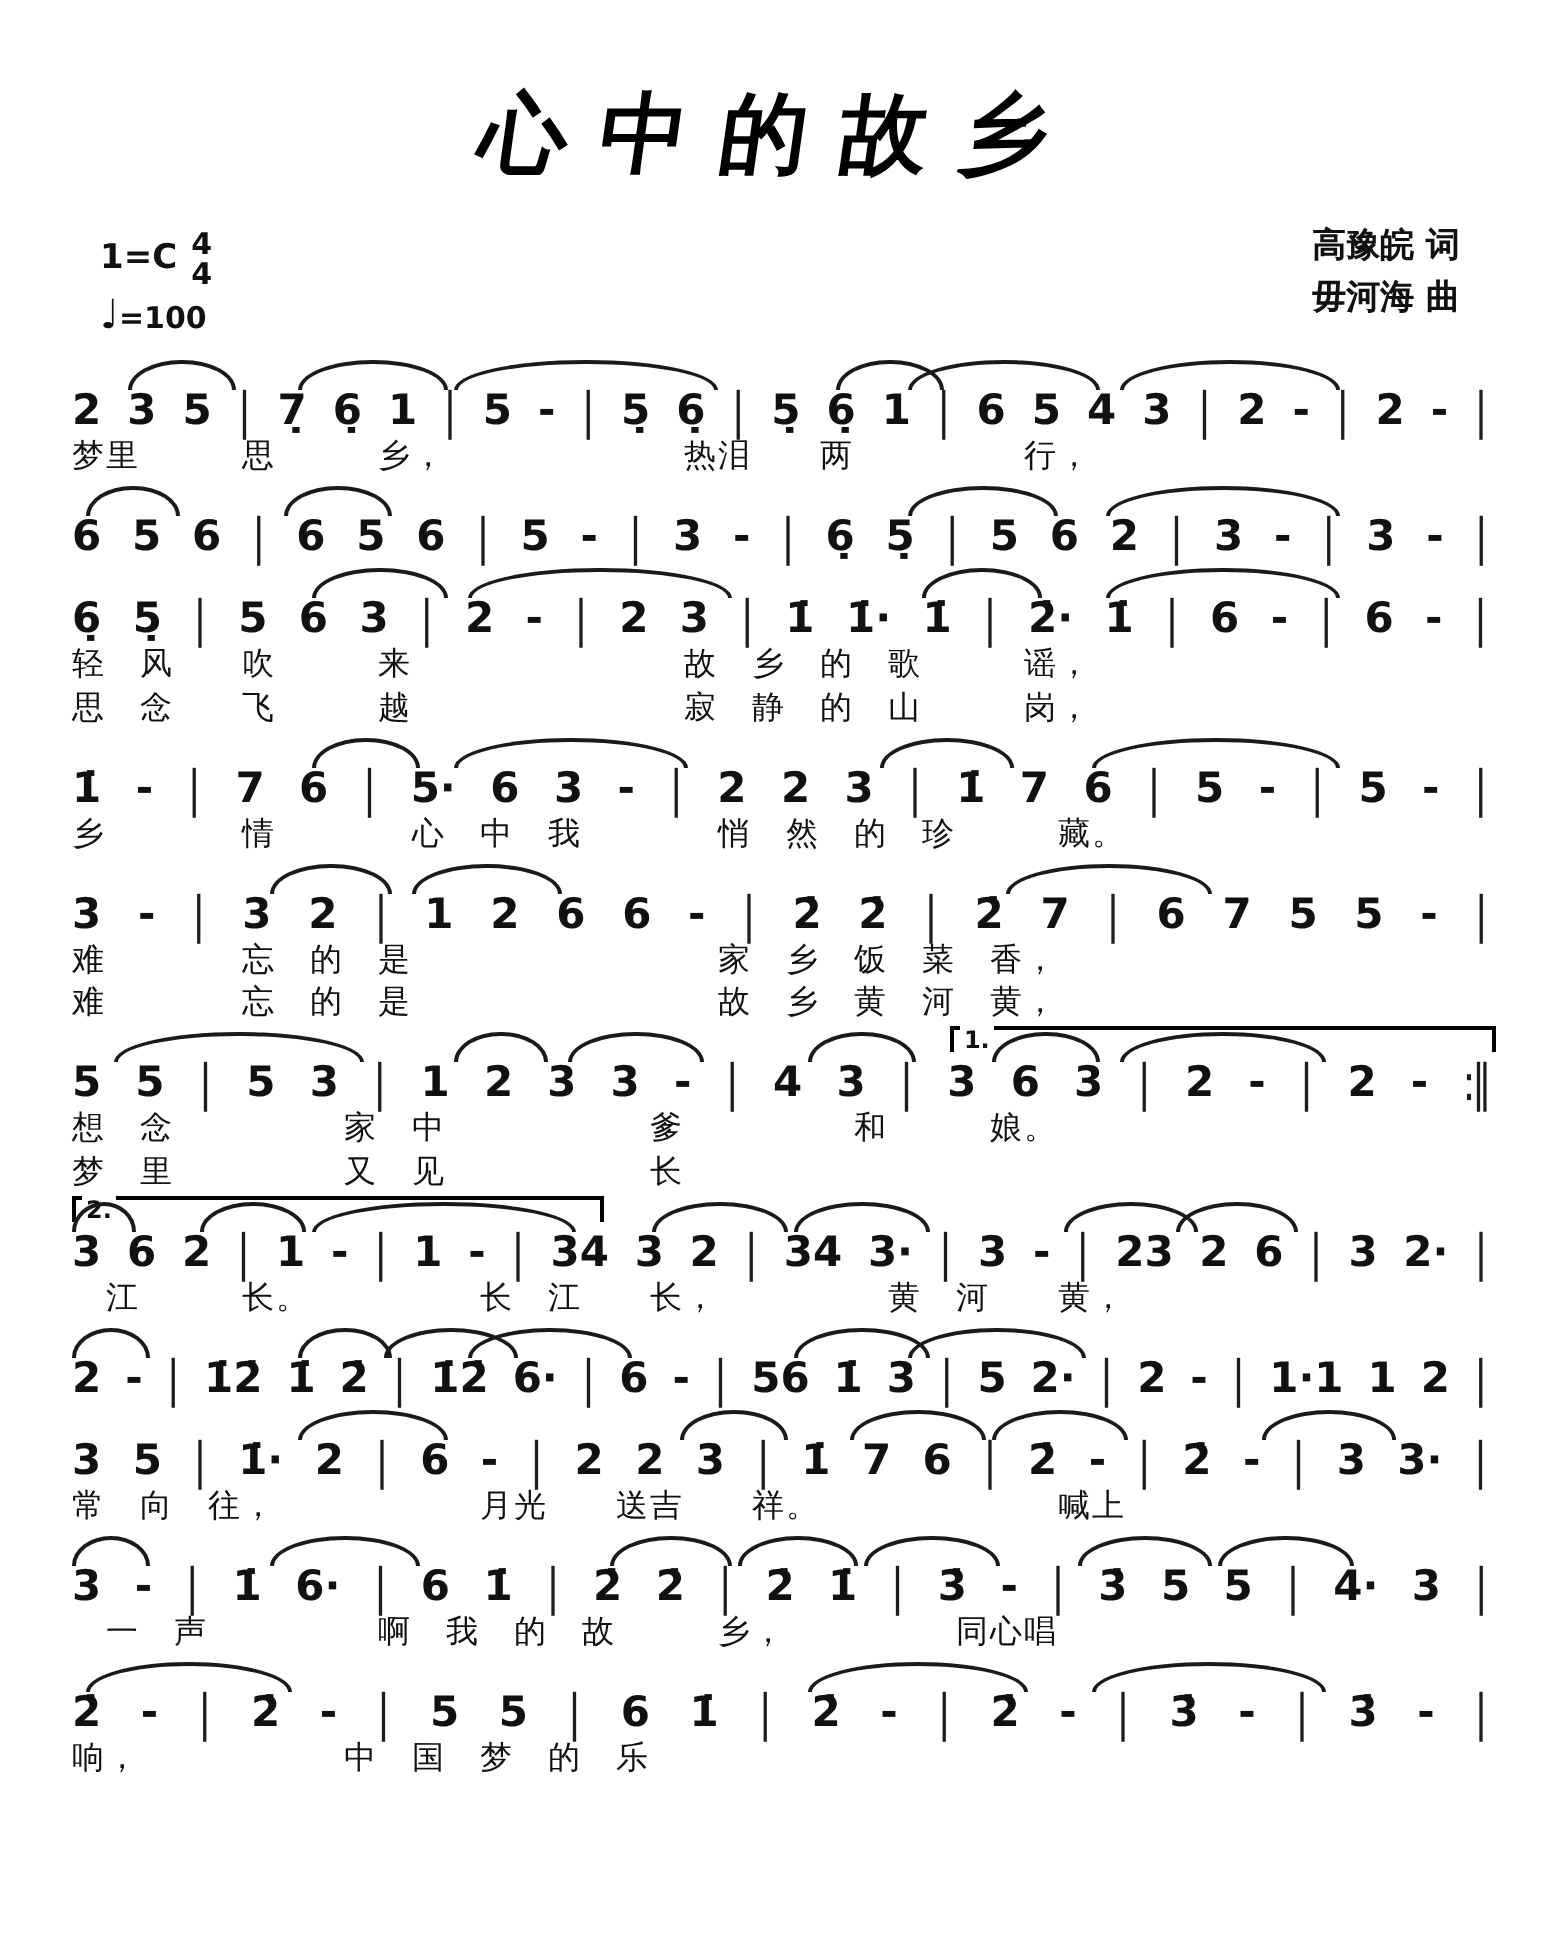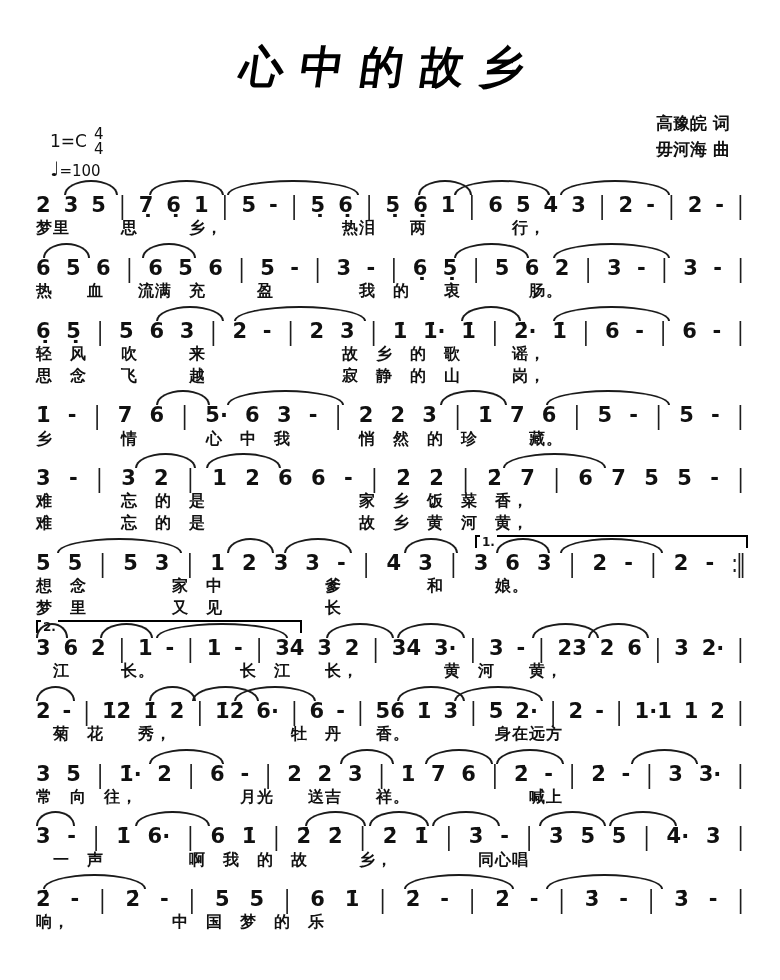--- a/index.html
+++ b/index.html
@@ -4,21 +4,21 @@
 <style>
   html,body{margin:0;padding:0;background:#ffffff;}
   body{width:780px;height:980px;overflow:hidden;font-family:"DejaVu Sans",sans-serif;color:#111;}
   .page{position:relative;width:780px;height:980px;background:#fff;}
   .title{
     text-align:center;margin-top:38px;font-size:44px;font-weight:900;
     letter-spacing:16px;transform:skewX(-8deg);
     font-family:"DejaVu Serif",serif;color:#000;
   }
   .headrow{position:relative;height:58px;margin:18px 40px 4px 40px;}
-  .keyblock{position:absolute;left:10px;top:12px;font-weight:normal;font-size:17px;line-height:1.05;}
+  .keyblock{position:absolute;left:10px;top:0;font-weight:bold;font-size:17px;line-height:1.05;}
   .keyline{display:flex;align-items:center;gap:4px;}
   .timesig{display:inline-flex;flex-direction:column;align-items:center;font-size:15px;line-height:1;margin-left:3px;}
   .timesig span{display:block;}
   .tempoline{font-size:15px;margin-top:2px;}
   .tempoline .notehead{font-size:20px;}
   .expression{position:absolute;left:130px;top:14px;font-size:19px;font-weight:bold;letter-spacing:2px;}
   .credits{position:absolute;right:10px;top:-4px;text-align:right;font-size:17px;font-weight:bold;line-height:1.5;}
   .score{margin:6px 36px 0 36px;}
   .system{position:relative;padding-top:15px;margin-bottom:3px;}
   .arcs{position:absolute;top:1px;left:0;right:0;height:13px;pointer-events:none;}
@@ -34,21 +34,21 @@
   .volta span{position:absolute;left:3px;top:-2px;font-size:12px;font-weight:bold;background:#fff;padding:0 2px;}
   .notes{
     display:flex;justify-content:space-between;align-items:baseline;
     font-weight:bold;font-size:21px;line-height:1.1;
     font-family:"DejaVu Sans",sans-serif;
   }
   .notes span{white-space:nowrap;}
   .notes .bar{font-weight:500;font-size:20px;transform:scaleY(1.25);opacity:.95;}
   .notes .dash{font-weight:bold;}
   .notes .end{letter-spacing:-2px;}
-  .lyric{font-size:16px;font-weight:bold;white-space:pre;line-height:1.3;margin-top:1px;letter-spacing:1px;}
+  .lyric{font-size:16px;font-weight:normal;white-space:pre;line-height:1.3;margin-top:1px;letter-spacing:1px;}
 </style>
 </head>
 <body>
 
 <div class="page">
 
   <div class="title">心中的故乡</div>
 
   <div class="headrow">
     <div class="keyblock">
@@ -141,21 +141,20 @@
           <span class="note">6</span>
           <span class="note">2</span>
           <span class="bar">|</span>
           <span class="note">3</span>
           <span class="dash">-</span>
           <span class="bar">|</span>
           <span class="note">3</span>
           <span class="dash">-</span>
           <span class="bar">|</span>
         </div>
-        <div class="lyric">热　　血　　流满　充　　　盈　　　　　我　的　　衷　　　　肠。</div>
       </div>
       <div class="system">
         <div class="arcs">
           <div class="arc" style="left: 17%; width: 9%;"></div>
           <div class="arc" style="left: 28%; width: 18%;"></div>
           <div class="arc" style="left: 60%; width: 8%;"></div>
           <div class="arc" style="left: 73%; width: 16%;"></div>
         </div>
         <div class="notes">
           <span class="note">6̣</span>
@@ -376,21 +375,20 @@
           <span class="note">2·</span>
           <span class="bar">|</span>
           <span class="note">2</span>
           <span class="dash">-</span>
           <span class="bar">|</span>
           <span class="note">1·1</span>
           <span class="note">1</span>
           <span class="note">2</span>
           <span class="bar">|</span>
         </div>
-        <div class="lyric">　菊　花　　秀，　　　　　　　牡　丹　　香。　　　　　身在远方</div>
       </div>
       <div class="system">
         <div class="arcs">
           <div class="arc" style="left: 16%; width: 10%;"></div>
           <div class="arc" style="left: 43%; width: 7%;"></div>
           <div class="arc" style="left: 55%; width: 9%;"></div>
           <div class="arc" style="left: 65%; width: 9%;"></div>
           <div class="arc" style="left: 84%; width: 9%;"></div>
         </div>
         <div class="notes">

